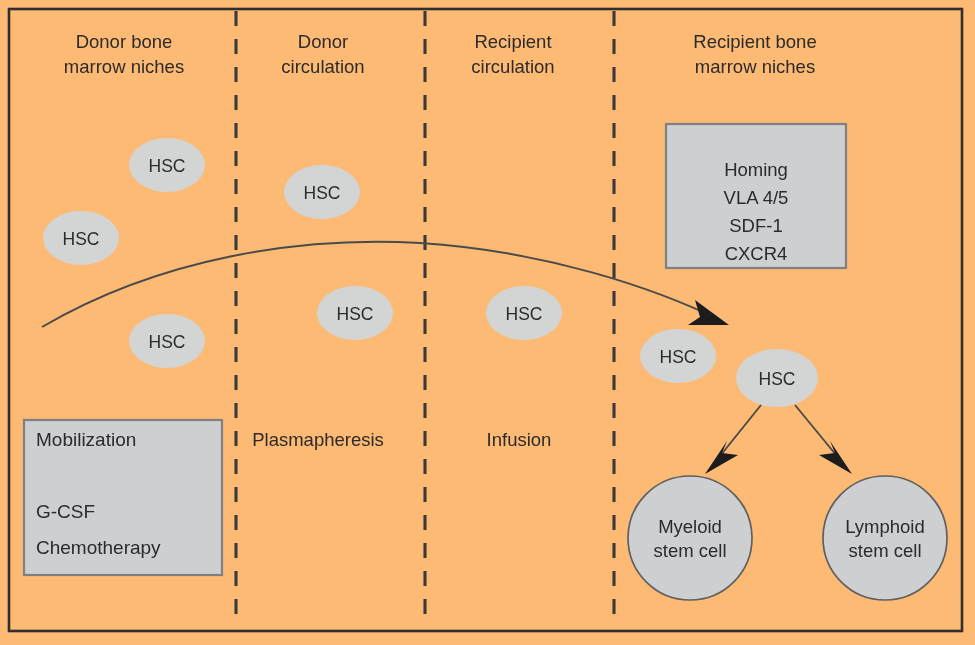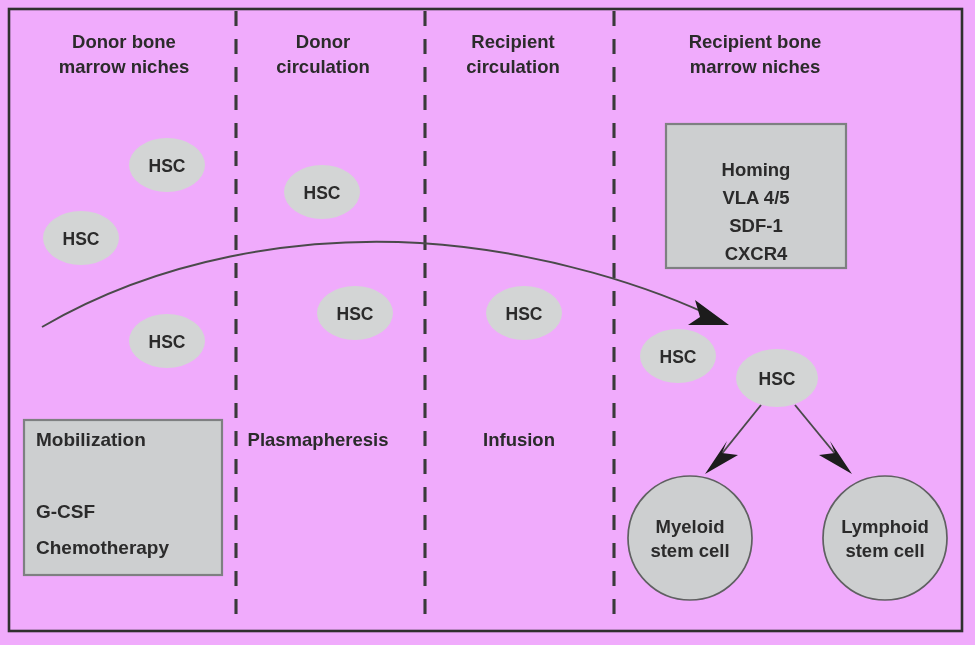--- a/index.html
+++ b/index.html
@@ -4,24 +4,23 @@
 <style>
   html, body {
     margin: 0;
     padding: 0;
     background: #ffffff;
   }
   #diagram-root {
     position: relative;
     width: 975px;
     height: 645px;
-    background: #f0abfc;
+    background: #fdba74;
     font-family: "Liberation Sans", sans-serif;
     overflow: hidden;
-    font-weight: bold;
   }
   svg#diagram-svg {
     position: absolute;
     left: 0;
     top: 0;
     width: 975px;
     height: 645px;
     display: block;
   }
   text {

